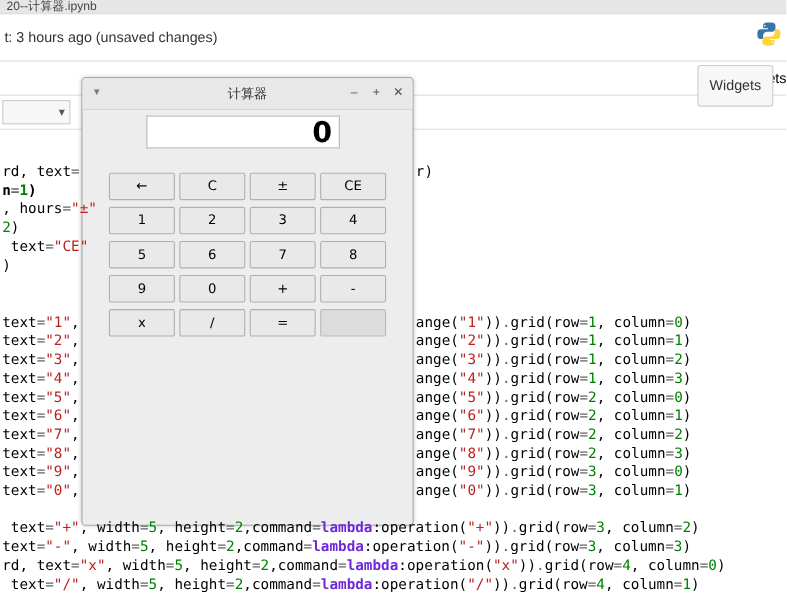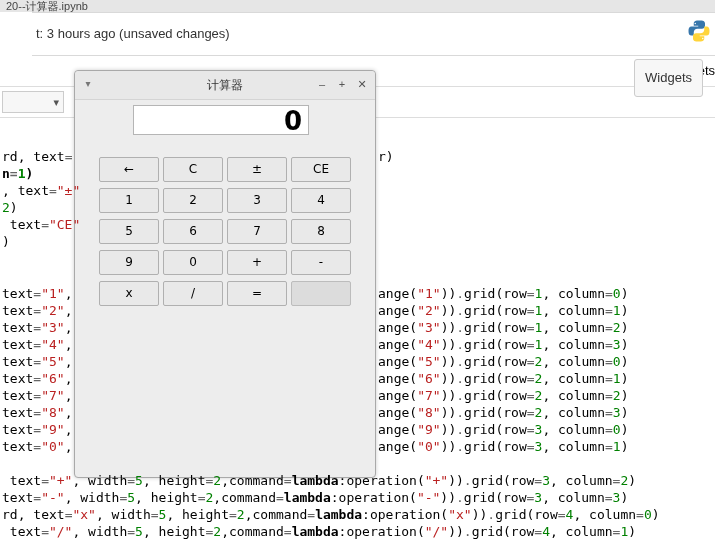--- a/index.html
+++ b/index.html
@@ -20,21 +20,20 @@
     border-bottom: 0px solid #ccc;
     width: 100%;
     font-size: 11px;
     padding-left: 6px;
     line-height: 12px;
     color: #444;
     box-sizing: border-box;
   }
   .divider {
     border-bottom: 1px solid #d9d9d9;
-    margin-left: 32px;
   }
   .status-row {
     height: 42px;
     line-height: 42px;
     padding-left: 4px;
     font-size: 13px;
     color: #333;
     position: relative;
   }
   .status-row .python-logo {
@@ -104,21 +103,21 @@
     font-family: "DejaVu Sans Mono","Consolas",monospace;
     font-size: 13px;
     white-space: pre;
     line-height: 17px;
     letter-spacing: 0px;
   }
   .str { color: #BA2121;}
   .num { color: #008000;}
   .op { color: #666;}
   .name { color: #000;}
-  .lambda { color:#000000; font-weight:bold;}
+  .lambda { color:#6d28d9; font-weight:bold;}
 
   
   .calc-window {
     position: absolute;
     left: 74px;
     top: 70px;
     width: 300px;
     height: 406px;
     background: #ededed;
     border: 1px solid #a9a9a9;
@@ -275,21 +274,21 @@
         <div class="calc-btn">/</div>
         <div class="calc-btn">=</div>
         <div class="calc-btn empty"></div>
       </div>
     </div>
 </div>
 
 <div class="code-line" style="position: absolute; top: 148px; left: 378px;"><span class="name">r)</span></div>
 <div class="code-line" style="position: absolute; top: 148px; left: 2px;"><span class="name">rd, text</span><span class="op">=</span></div>
 <div class="code-line" style="position: absolute; top: 165px; left: 2px; font-weight: bold;"><span class="name">n</span><span class="op">=</span><span class="num">1</span><span class="name">)</span></div>
-<div class="code-line" style="position: absolute; top: 182px; left: 2px;"><span class="name">, text</span><span class="op">=</span><span class="str">"±"</span></div>
+<div class="code-line" style="position: absolute; top: 182px; left: 2px;"><span class="name">, hours</span><span class="op">=</span><span class="str">"±"</span></div>
 <div class="code-line" style="position: absolute; top: 199px; left: 2px;"><span class="num">2</span><span class="name">)</span></div>
 <div class="code-line" style="position: absolute; top: 216px; left: 2px;"><span class="name"> text</span><span class="op">=</span><span class="str">"CE"</span></div>
 <div class="code-line" style="position: absolute; top: 233px; left: 2px;"><span class="name">)</span></div>
 <div class="code-line" style="position: absolute; top: 285px; left: 378px;"><span class="name">ange(</span><span class="str">"1"</span><span class="name">))</span><span class="op">.</span><span class="name">grid(row</span><span class="op">=</span><span class="num">1</span><span class="name">, column</span><span class="op">=</span><span class="num">0</span><span class="name">)</span></div>
 <div class="code-line" style="position: absolute; top: 285px; left: 2px;"><span class="name">text</span><span class="op">=</span><span class="str">"1"</span><span class="name">,</span></div>
 <div class="code-line" style="position: absolute; top: 302px; left: 378px;"><span class="name">ange(</span><span class="str">"2"</span><span class="name">))</span><span class="op">.</span><span class="name">grid(row</span><span class="op">=</span><span class="num">1</span><span class="name">, column</span><span class="op">=</span><span class="num">1</span><span class="name">)</span></div>
 <div class="code-line" style="position: absolute; top: 302px; left: 2px;"><span class="name">text</span><span class="op">=</span><span class="str">"2"</span><span class="name">,</span></div>
 <div class="code-line" style="position: absolute; top: 319px; left: 378px;"><span class="name">ange(</span><span class="str">"3"</span><span class="name">))</span><span class="op">.</span><span class="name">grid(row</span><span class="op">=</span><span class="num">1</span><span class="name">, column</span><span class="op">=</span><span class="num">2</span><span class="name">)</span></div>
 <div class="code-line" style="position: absolute; top: 319px; left: 2px;"><span class="name">text</span><span class="op">=</span><span class="str">"3"</span><span class="name">,</span></div>
 <div class="code-line" style="position: absolute; top: 336px; left: 378px;"><span class="name">ange(</span><span class="str">"4"</span><span class="name">))</span><span class="op">.</span><span class="name">grid(row</span><span class="op">=</span><span class="num">1</span><span class="name">, column</span><span class="op">=</span><span class="num">3</span><span class="name">)</span></div>

